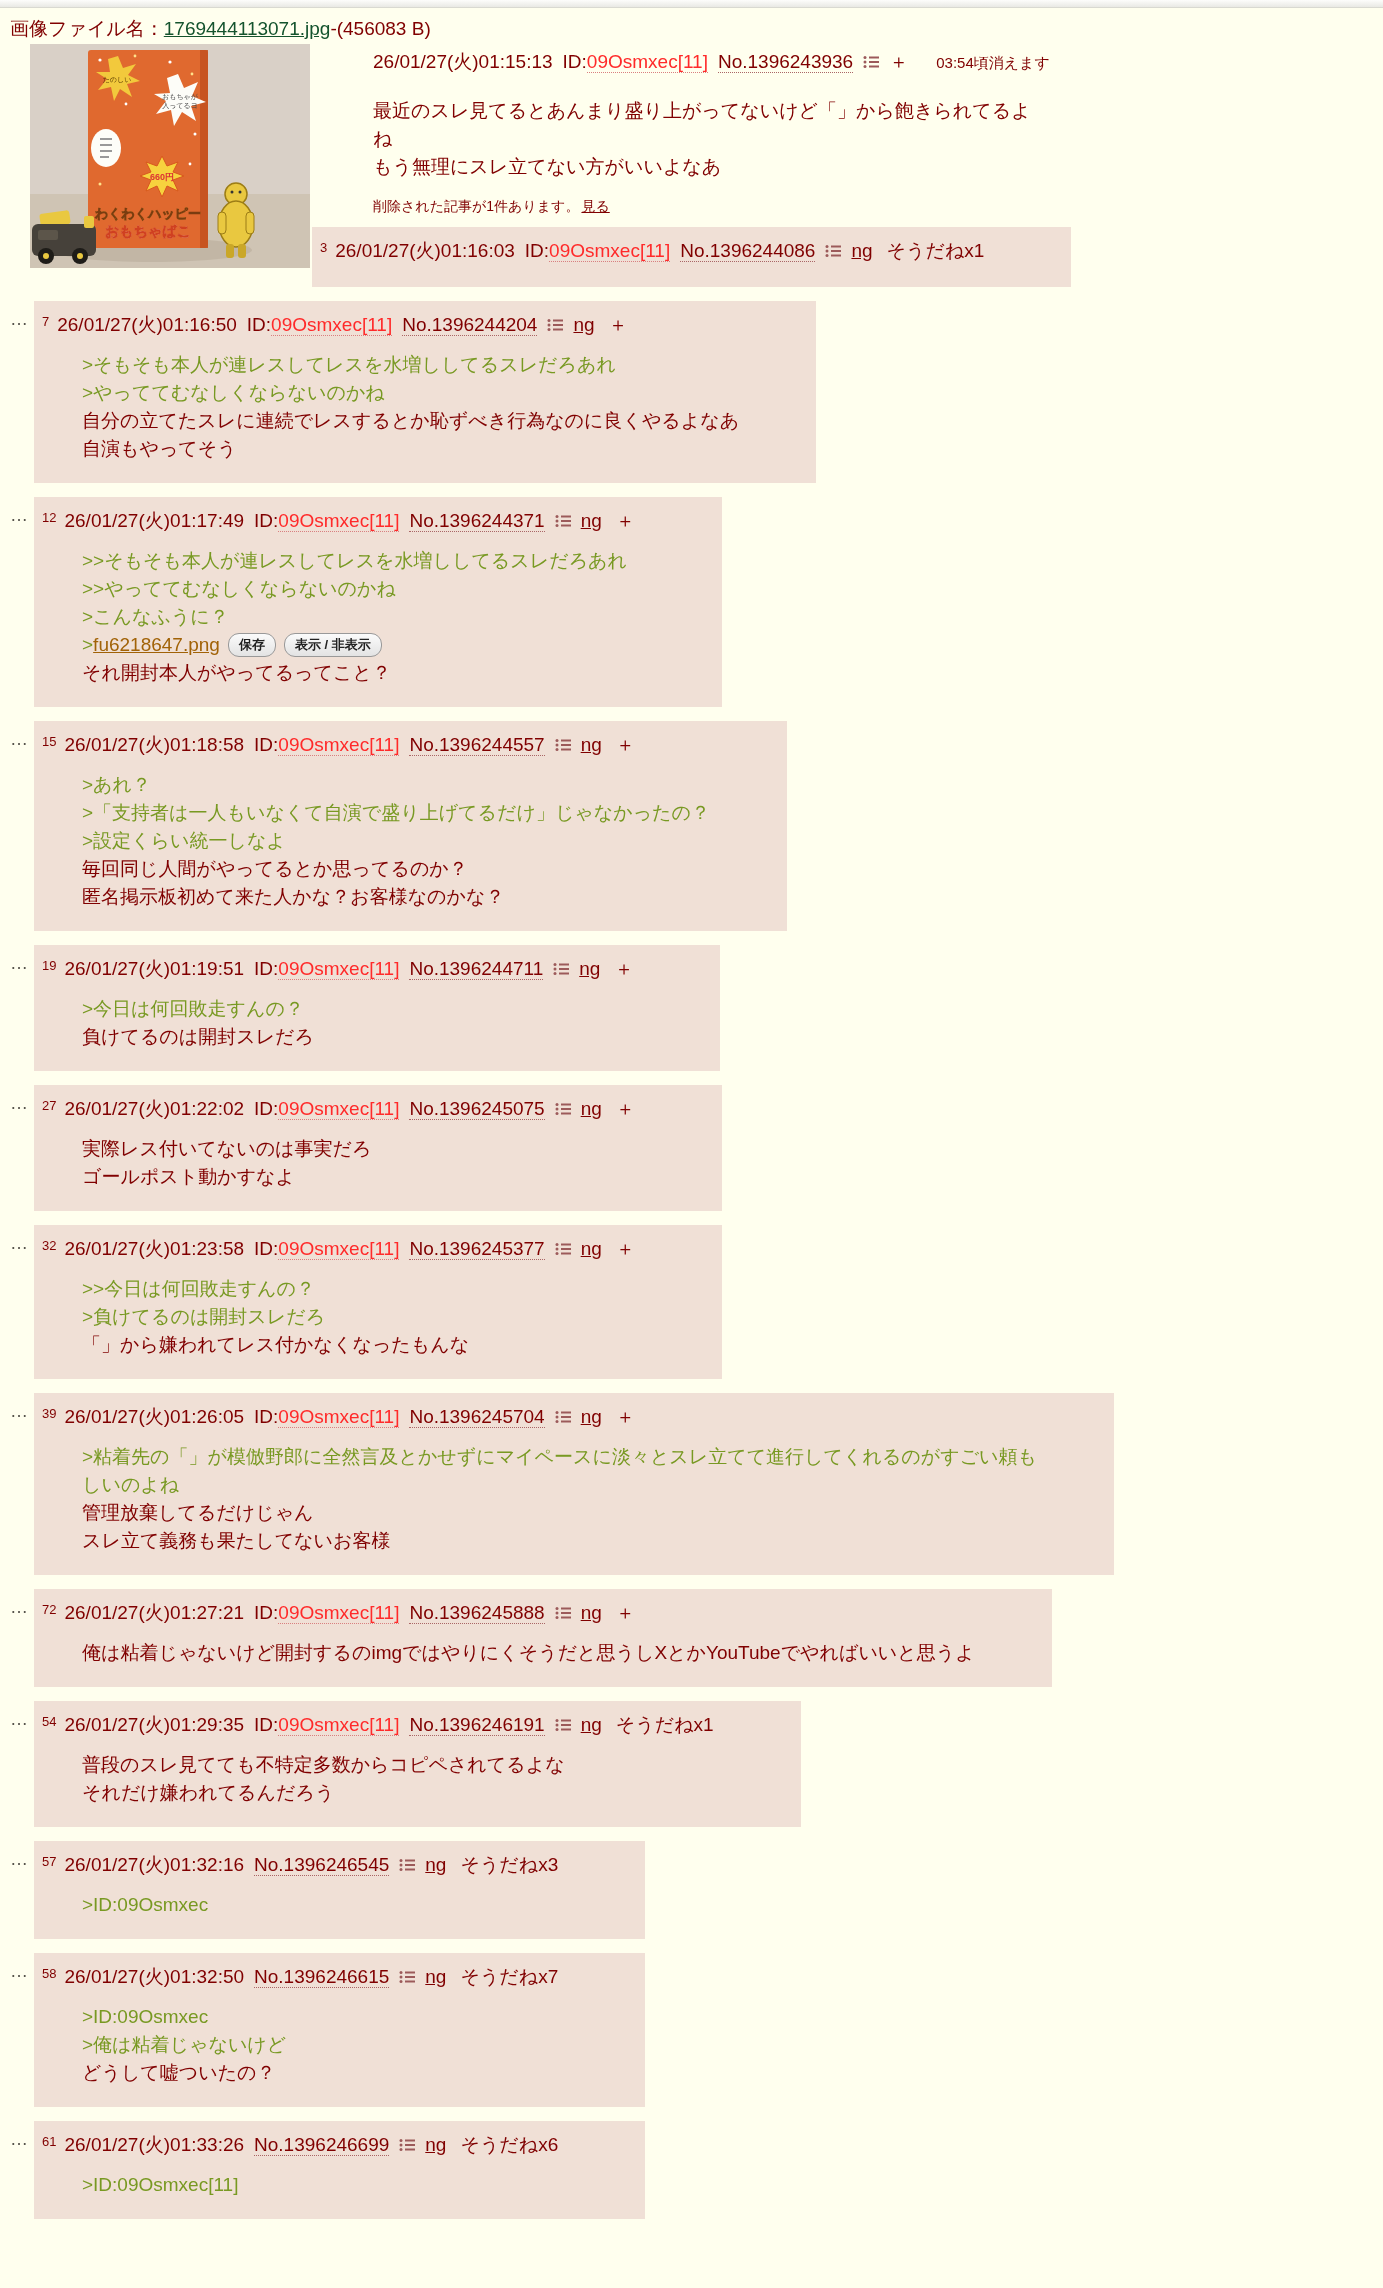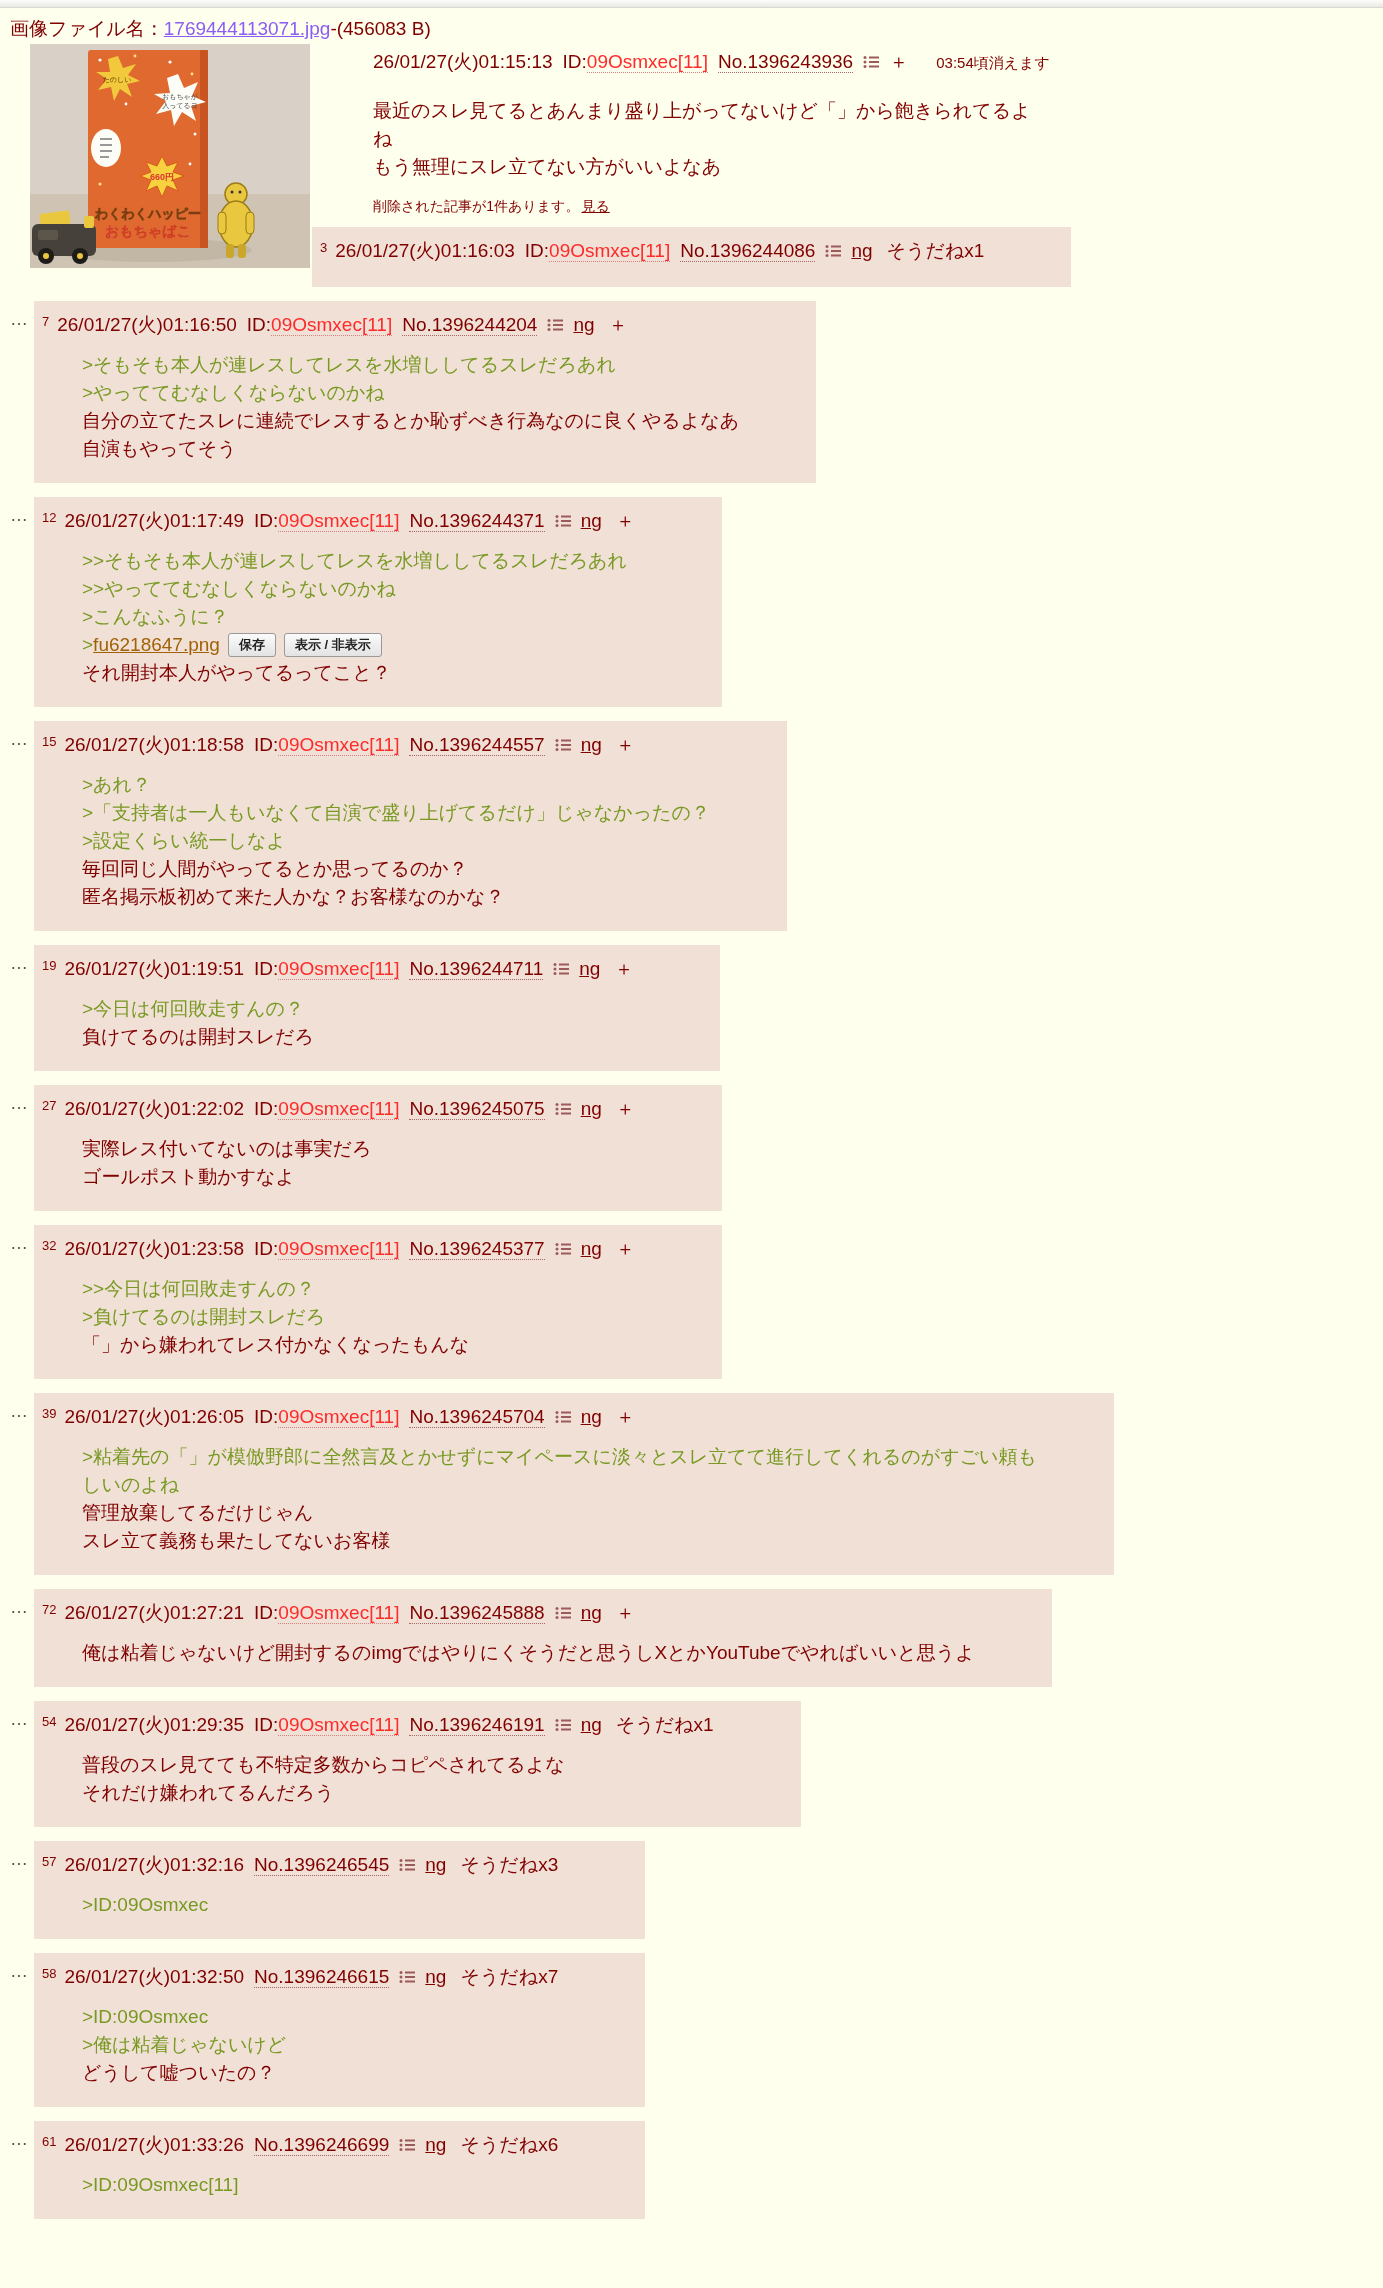--- a/index.html
+++ b/index.html
@@ -6,21 +6,21 @@
   html,body { background:#ffffee; }
   body {
     font-family:"Liberation Sans","DejaVu Sans",sans-serif;
     color:#800000;
     width:1383px; height:2288px; overflow:hidden; position:relative;
     font-size:19px;
   }
   .topstrip { height:8px; width:100%; background:linear-gradient(#fdfdfb,#e9e9e4); border-bottom:1px solid #d9d9d1; }
 
   .fileline { margin:8px 0 0 10px; height:26px; line-height:26px; white-space:nowrap; }
-  .fileline a { color:#8b5cf6; text-decoration:underline; }
+  .fileline a { color:#14532d; text-decoration:underline; }
 
   .thumb { position:absolute; left:30px; top:44px; width:324px; height:224px; display:block; }
   .thumb svg { display:block; }
 
   .op { margin-left:373px; position:relative; }
   .post-header { margin-top:6px; line-height:28px; white-space:nowrap; }
   .post-header > span { margin-right:10px; }
   .rnum { font-size:13px; position:relative; top:-5px; margin-right:8px !important; color:#800000; }
   .idlabel { color:#800000; }
   .idval { color:#ff2a2a; border-bottom:1px dotted #d98080; }
@@ -45,21 +45,21 @@
   .reply-row.indent { margin-left:288px; }
   .marker { color:#55524a; font-size:18px; line-height:28px; padding:4px 6px 0 0; cursor:pointer; }
   .reply-box { background:#f0e0d6; padding:4px 77px 20px 8px; }
   .reply-body { margin:10px 0 0 40px; }
 
   .filelink { color:#a16207; }
   .minibtn {
     font-family:"Liberation Sans","DejaVu Sans",sans-serif;
     font-size:13px; font-weight:bold; color:#222;
     background:linear-gradient(#fbfbfb,#e3e3e3);
-    border:1px solid #999; border-radius:3px;
+    border:1px solid #999; border-radius:11px;
     padding:2px 10px; margin-left:8px; cursor:pointer; vertical-align:2px;
   }
 </style>
 </head>
 <body>
 
 <div class="topstrip"></div>
 
 <div class="fileline">
   <span>画像ファイル名：</span><a href="#">1769444113071.jpg</a><span>-(456083 B)</span>

